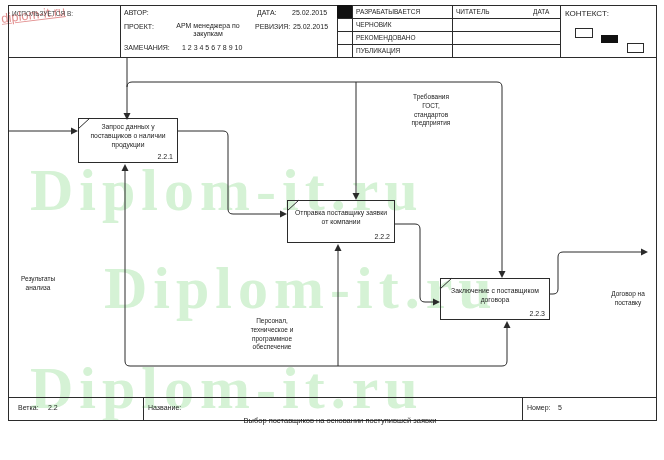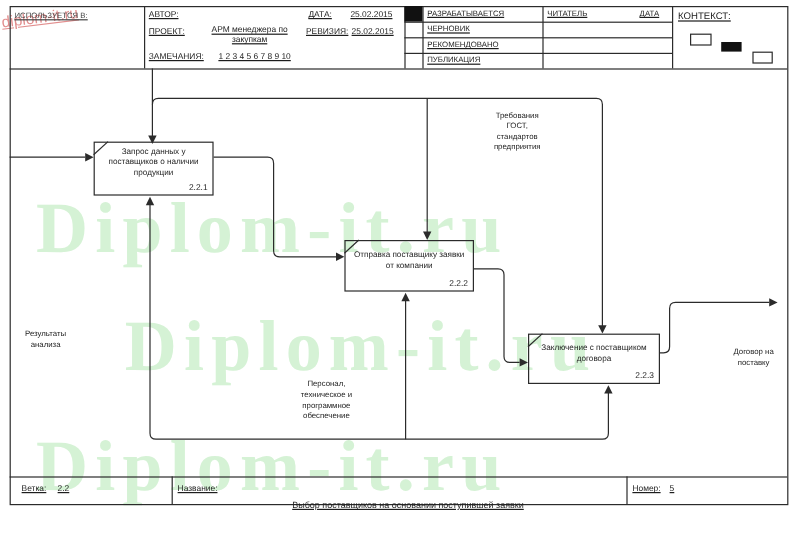--- a/index.html
+++ b/index.html
@@ -6,21 +6,21 @@
   #page{position:relative;width:664px;height:460px;background:#ffffff;overflow:hidden;
         font-family:"Liberation Sans",sans-serif;color:#1d1d1d;}
   
   .wm-green{position:absolute;z-index:0;font-family:"Liberation Serif",serif;font-weight:bold;
             font-size:60px;letter-spacing:6px;color:#d5f2d5;white-space:nowrap;}
   .wm-red{position:absolute;z-index:0;left:1px;top:7px;font-size:13px;color:#dd7b7b;
           transform:rotate(-7deg);text-decoration:underline;opacity:.85;}
   
   .line{position:absolute;background:#2b2b2b;z-index:1;}
   .frame{position:absolute;left:8px;top:5px;width:647px;height:414px;border:1px solid #2b2b2b;z-index:1;}
-  .txt{position:absolute;z-index:2;font-size:7px;line-height:1.2;white-space:nowrap;text-decoration:underline;}
+  .txt{position:absolute;z-index:2;font-size:7px;line-height:1.2;white-space:nowrap;}
   .txt-sm{font-size:6.5px;}
   .ctx-rect{position:absolute;z-index:2;border:1px solid #2b2b2b;background:transparent;}
   .ctx-filled{position:absolute;z-index:2;background:#111;}
   .blackcell{position:absolute;z-index:2;background:#111;}
   
   svg.wires{position:absolute;left:0;top:0;z-index:1;}
   .act-box{position:absolute;z-index:2;border:1px solid #2b2b2b;background:transparent;
            font-size:6.8px;line-height:1.3;text-align:center;box-sizing:border-box;padding:4px 6px 0 6px;}
   .act-num{position:absolute;right:4px;bottom:1px;font-size:7px;}
   .flow-label{position:absolute;z-index:2;font-size:6.5px;line-height:1.35;text-align:center;

